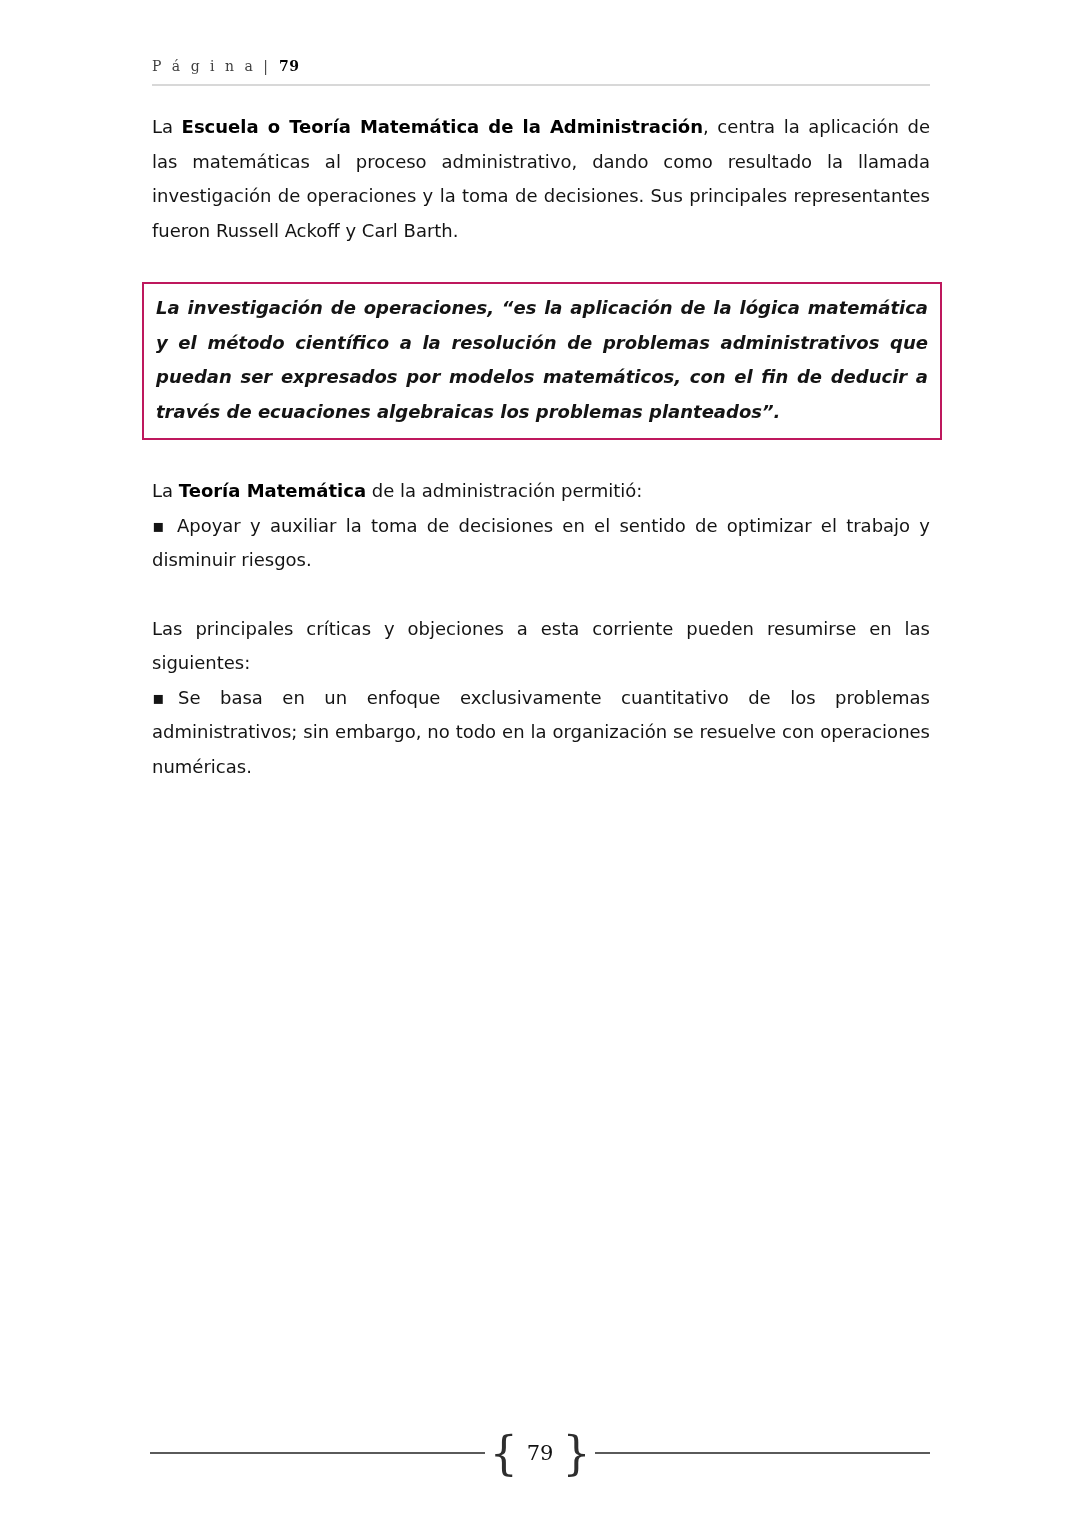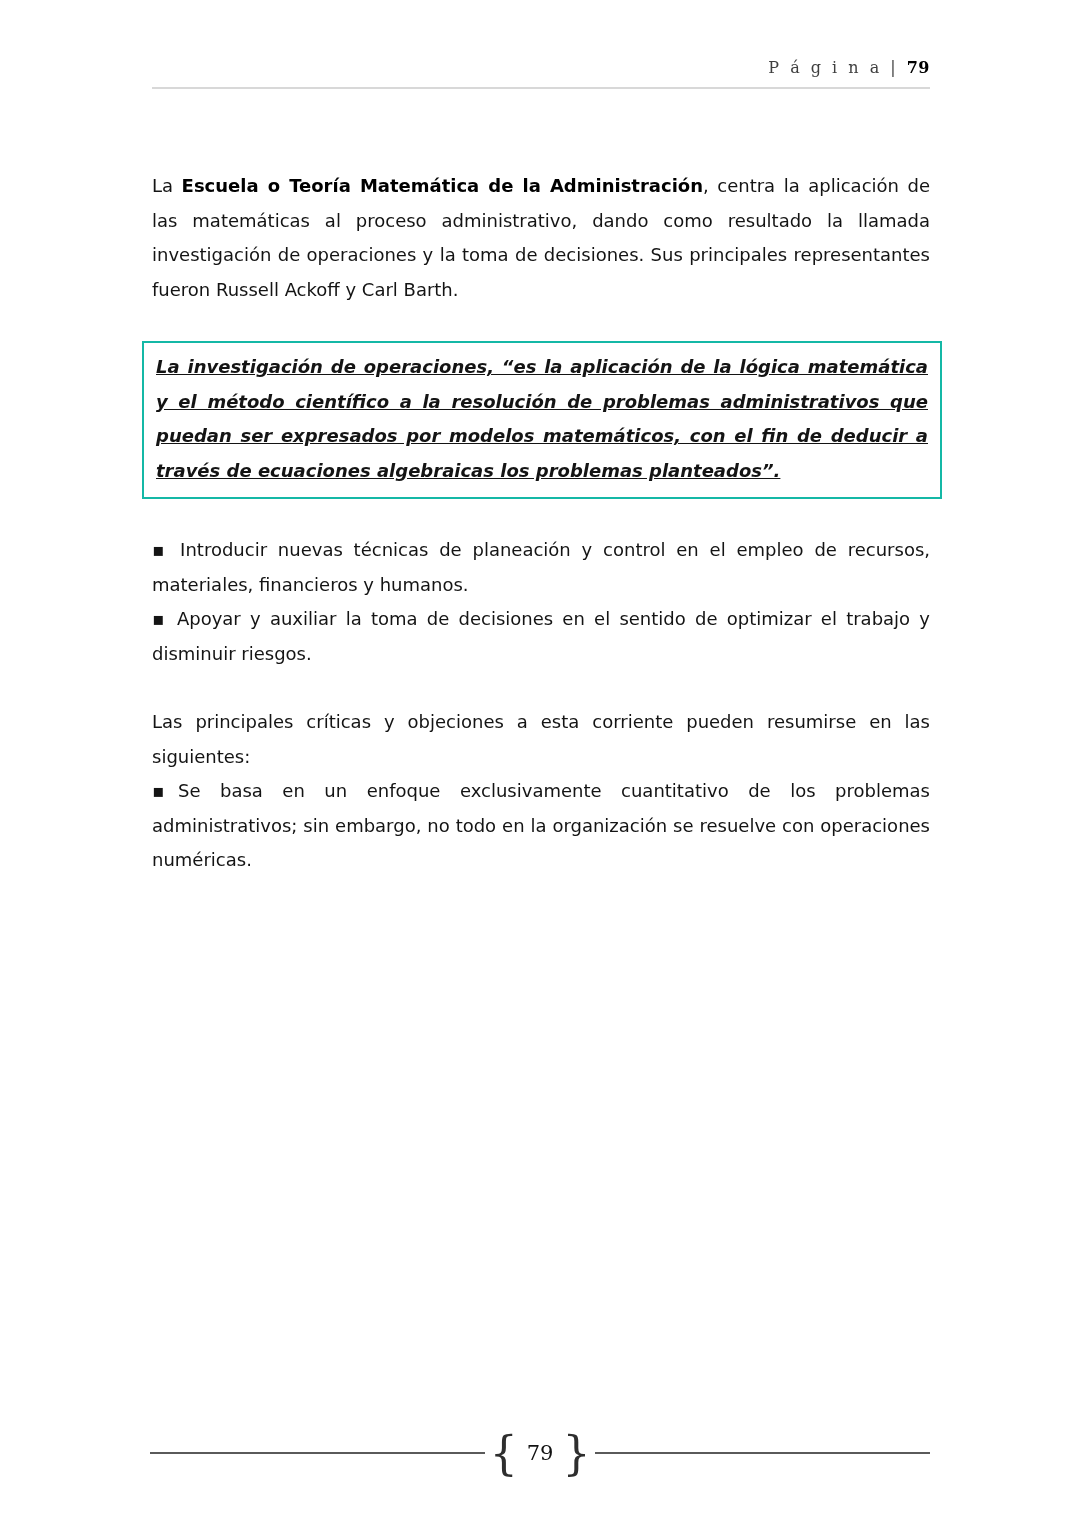--- a/index.html
+++ b/index.html
@@ -14,56 +14,54 @@
   }
   .page {
     position: absolute;
     inset: 0;
     padding: 58px 150px 0 152px;
   }
 
   
   .header {
     display: flex;
-    justify-content: flex-end;
     align-items: baseline;
     gap: 8px;
     font-family: "DejaVu Serif", serif;
-    font-size: 16px;
+    font-size: 14px;
     color: #3f3f3f;
   }
   .header .page-label { letter-spacing: 3px; }
   .header .page-num { font-weight: bold; color: #000; letter-spacing: 0.5px; }
   .header-rule {
     border: none;
     border-top: 2px solid #d8d8d8;
     margin-top: 10px;
   }
 
   
   .content {
-    margin-top: 80px;
+    margin-top: 24px;
     font-size: 18px;
     line-height: 34.5px;
     text-align: justify;
     color: #141414;
   }
   .content p { margin: 0 0 34px 0; }
   .content p.tight { margin-bottom: 0; }
   .b { font-weight: bold; color: #000; }
 
   .quote-box {
-    border: 2px solid #14b8a6;
+    border: 2px solid #be185d;
     padding: 7px 12px 9px 12px;
     margin: 0 -12px 34px -10px;
     font-weight: bold;
     font-style: italic;
     text-align: justify;
     line-height: 34.5px;
-    text-decoration: underline;
   }
 
   
   .footer {
     position: absolute;
     left: 150px;
     right: 150px;
     bottom: 52px;
     display: flex;
     align-items: center;
@@ -102,22 +100,22 @@
 
   <div class="content">
 
     <p><span>La </span><span class="b">Escuela o Teoría Matemática de la Administración</span><span>, centra la aplicación de las matemáticas al proceso administrativo, dando como resultado la llamada investigación de operaciones y la toma de decisiones. Sus principales representantes fueron Russell Ackoff y Carl Barth.</span></p>
 
     <div class="quote-box">
       <span>La investigación de operaciones, “es la aplicación de la lógica matemática y el método científico a la resolución de problemas administrativos que puedan ser expresados por modelos matemáticos, con el fin de deducir a través de ecuaciones algebraicas los problemas planteados”.</span>
     </div>
 
 
+    <p class="tight"><span>La </span><span class="b">Teoría Matemática</span><span> de la administración permitió:</span></p>
 
-    <p class="tight">▪ Introducir nuevas técnicas de planeación y control en el empleo de recursos, materiales, financieros y humanos.</p>
     <p>▪ Apoyar y auxiliar la toma de decisiones en el sentido de optimizar el trabajo y disminuir riesgos.</p>
 
     <p class="tight">Las principales críticas y objeciones a esta corriente pueden resumirse en las siguientes:</p>
 
     <p class="tight">▪Se basa en un enfoque exclusivamente cuantitativo de los problemas administrativos; sin embargo, no todo en la organización se resuelve con operaciones numéricas.</p>
 
   </div>
 </div>
 
 <div class="footer">

